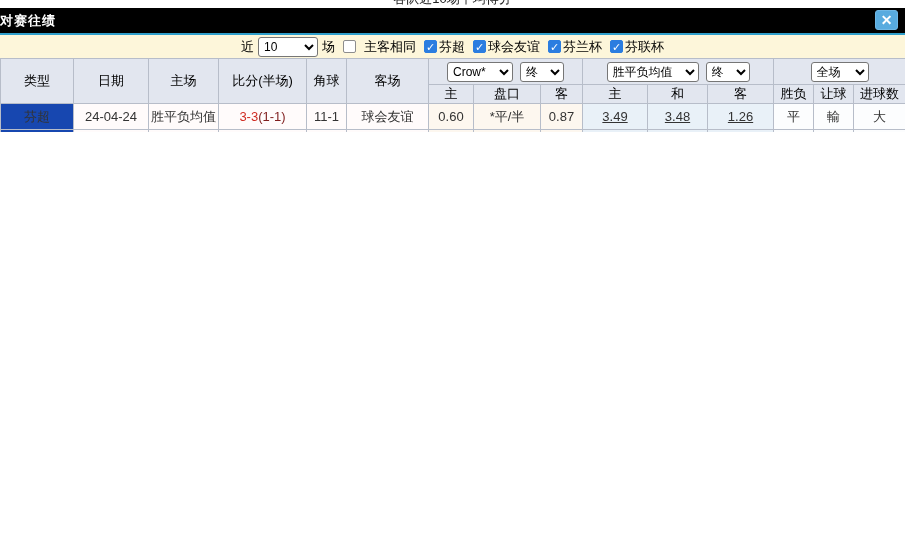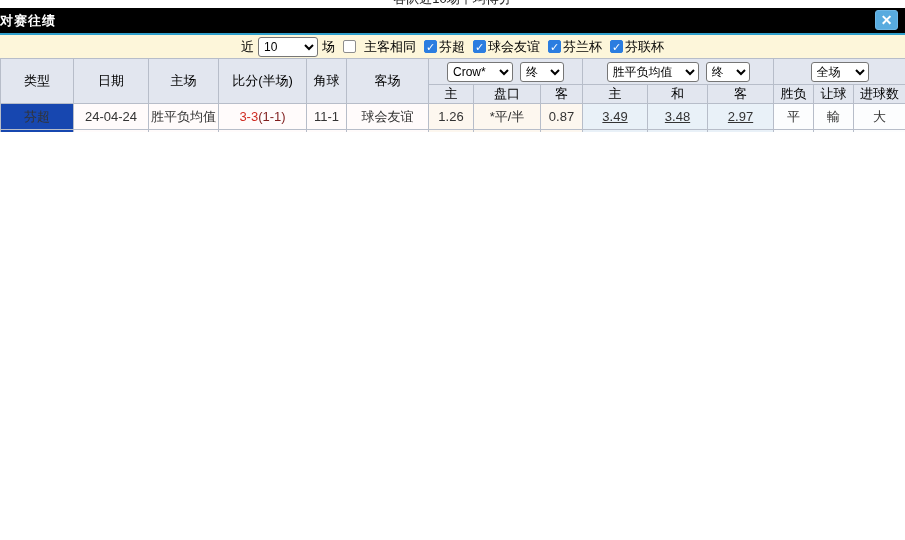--- a/index.html
+++ b/index.html
@@ -187,26 +187,26 @@
         <th>让球</th>
         <th>进球数</th>
       </tr>
       <tr class="drow">
         <td class="c-type">芬超</td>
         <td>24-04-24</td>
         <td>胜平负均值</td>
         <td><span class="t-red">3-3</span><span class="t-grey">(1-1)</span></td>
         <td>11-1</td>
         <td class="t-green">球会友谊</td>
-        <td class="c-odds">1.26</td>
+        <td class="c-odds">0.60</td>
         <td class="c-odds t-red">*平/半</td>
         <td class="c-odds">0.87</td>
         <td class="c-avg">3.49</td>
         <td class="c-avg t-blue">3.48</td>
-        <td class="c-avg">2.97</td>
+        <td class="c-avg">1.26</td>
         <td class="c-res res-draw">平</td>
         <td class="c-res res-lose">輸</td>
         <td class="c-res res-big">大</td>
       </tr>
       <tr class="clip">
         <td class="c-type"></td>
         <td></td>
         <td></td>
         <td></td>
         <td></td>

